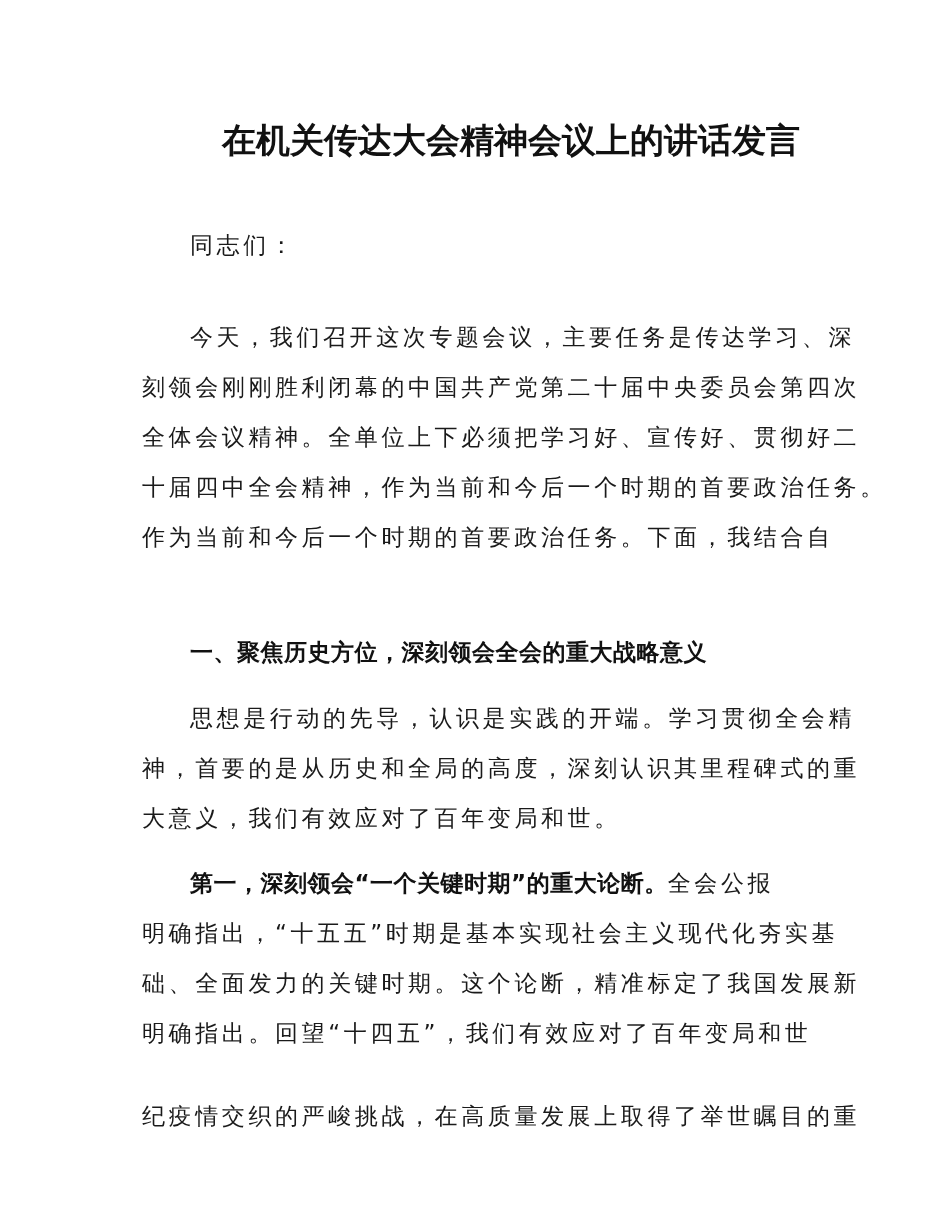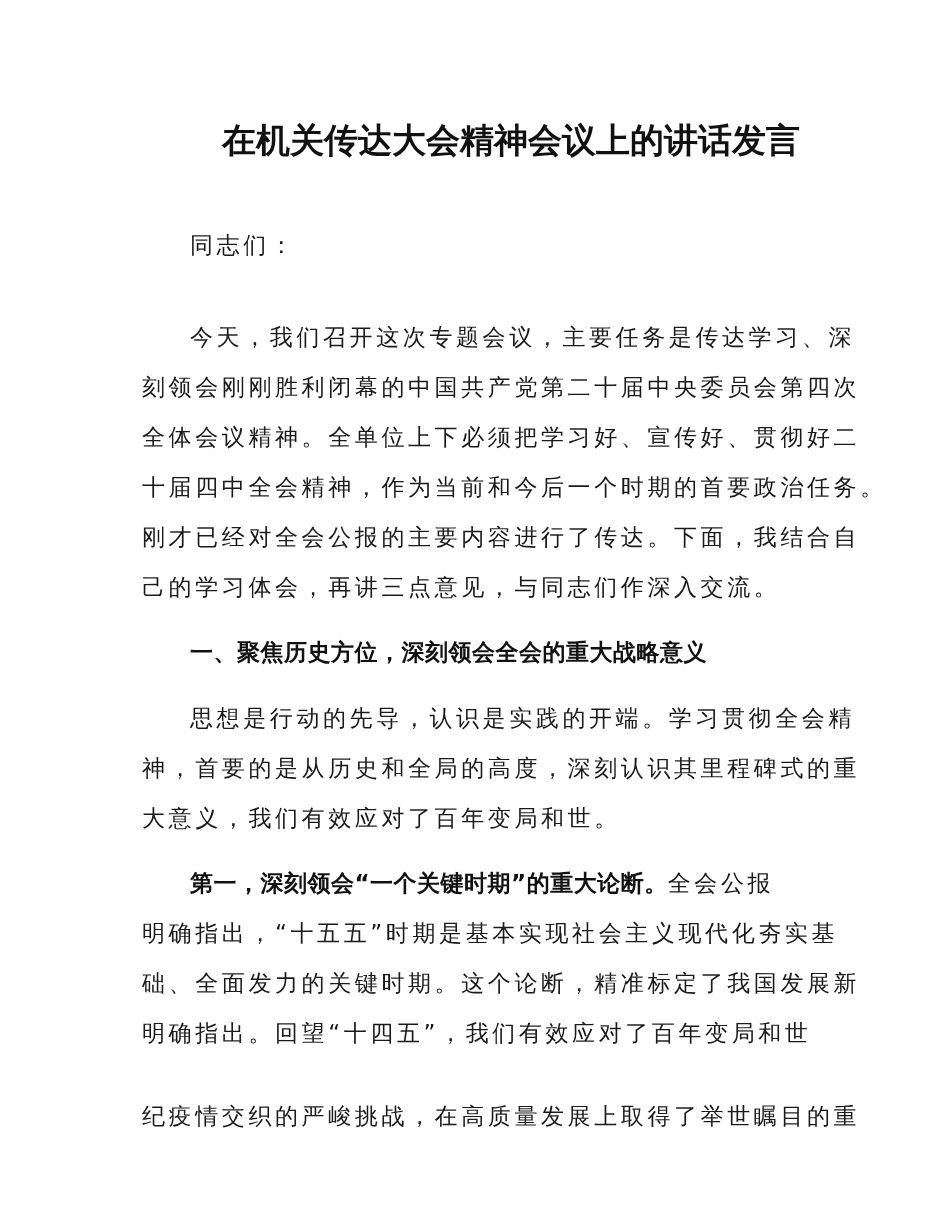--- a/index.html
+++ b/index.html
@@ -55,22 +55,21 @@
 <div class="page">
 
   <div class="title">在机关传达大会精神会议上的讲话发言</div>
 
   <div class="line indent" style="top:229px">同志们：</div>
 
   <div class="line indent" style="top:321px">今天，我们召开这次专题会议，主要任务是传达学习、深</div>
   <div class="line" style="top:371px">刻领会刚刚胜利闭幕的中国共产党第二十届中央委员会第四次</div>
   <div class="line" style="top:421px">全体会议精神。全单位上下必须把学习好、宣传好、贯彻好二</div>
   <div class="line" style="top:471px">十届四中全会精神，作为当前和今后一个时期的首要政治任务。</div>
-  <div class="line" style="top:521px">刚才已经对全会公报的主要内容进行了传达。下面，我结合自</div>
-  <div class="line" style="top:571px">己的学习体会，再讲三点意见，与同志们作深入交流。</div>
+  <div class="line" style="top:521px">作为当前和今后一个时期的首要政治任务。下面，我结合自</div>
 
   <div class="line indent bold" style="top:636px">一、聚焦历史方位，深刻领会全会的重大战略意义</div>
 
   <div class="line indent" style="top:702px">思想是行动的先导，认识是实践的开端。学习贯彻全会精</div>
   <div class="line" style="top:752px">神，首要的是从历史和全局的高度，深刻认识其里程碑式的重</div>
   <div class="line" style="top:802px">大意义，我们有效应对了百年变局和世。</div>
 
   <div class="line indent" style="top:867px">
     <span class="b">第一，深刻领会“一个关键时期”的重大论断。</span><span>全会公报</span>
   </div>

